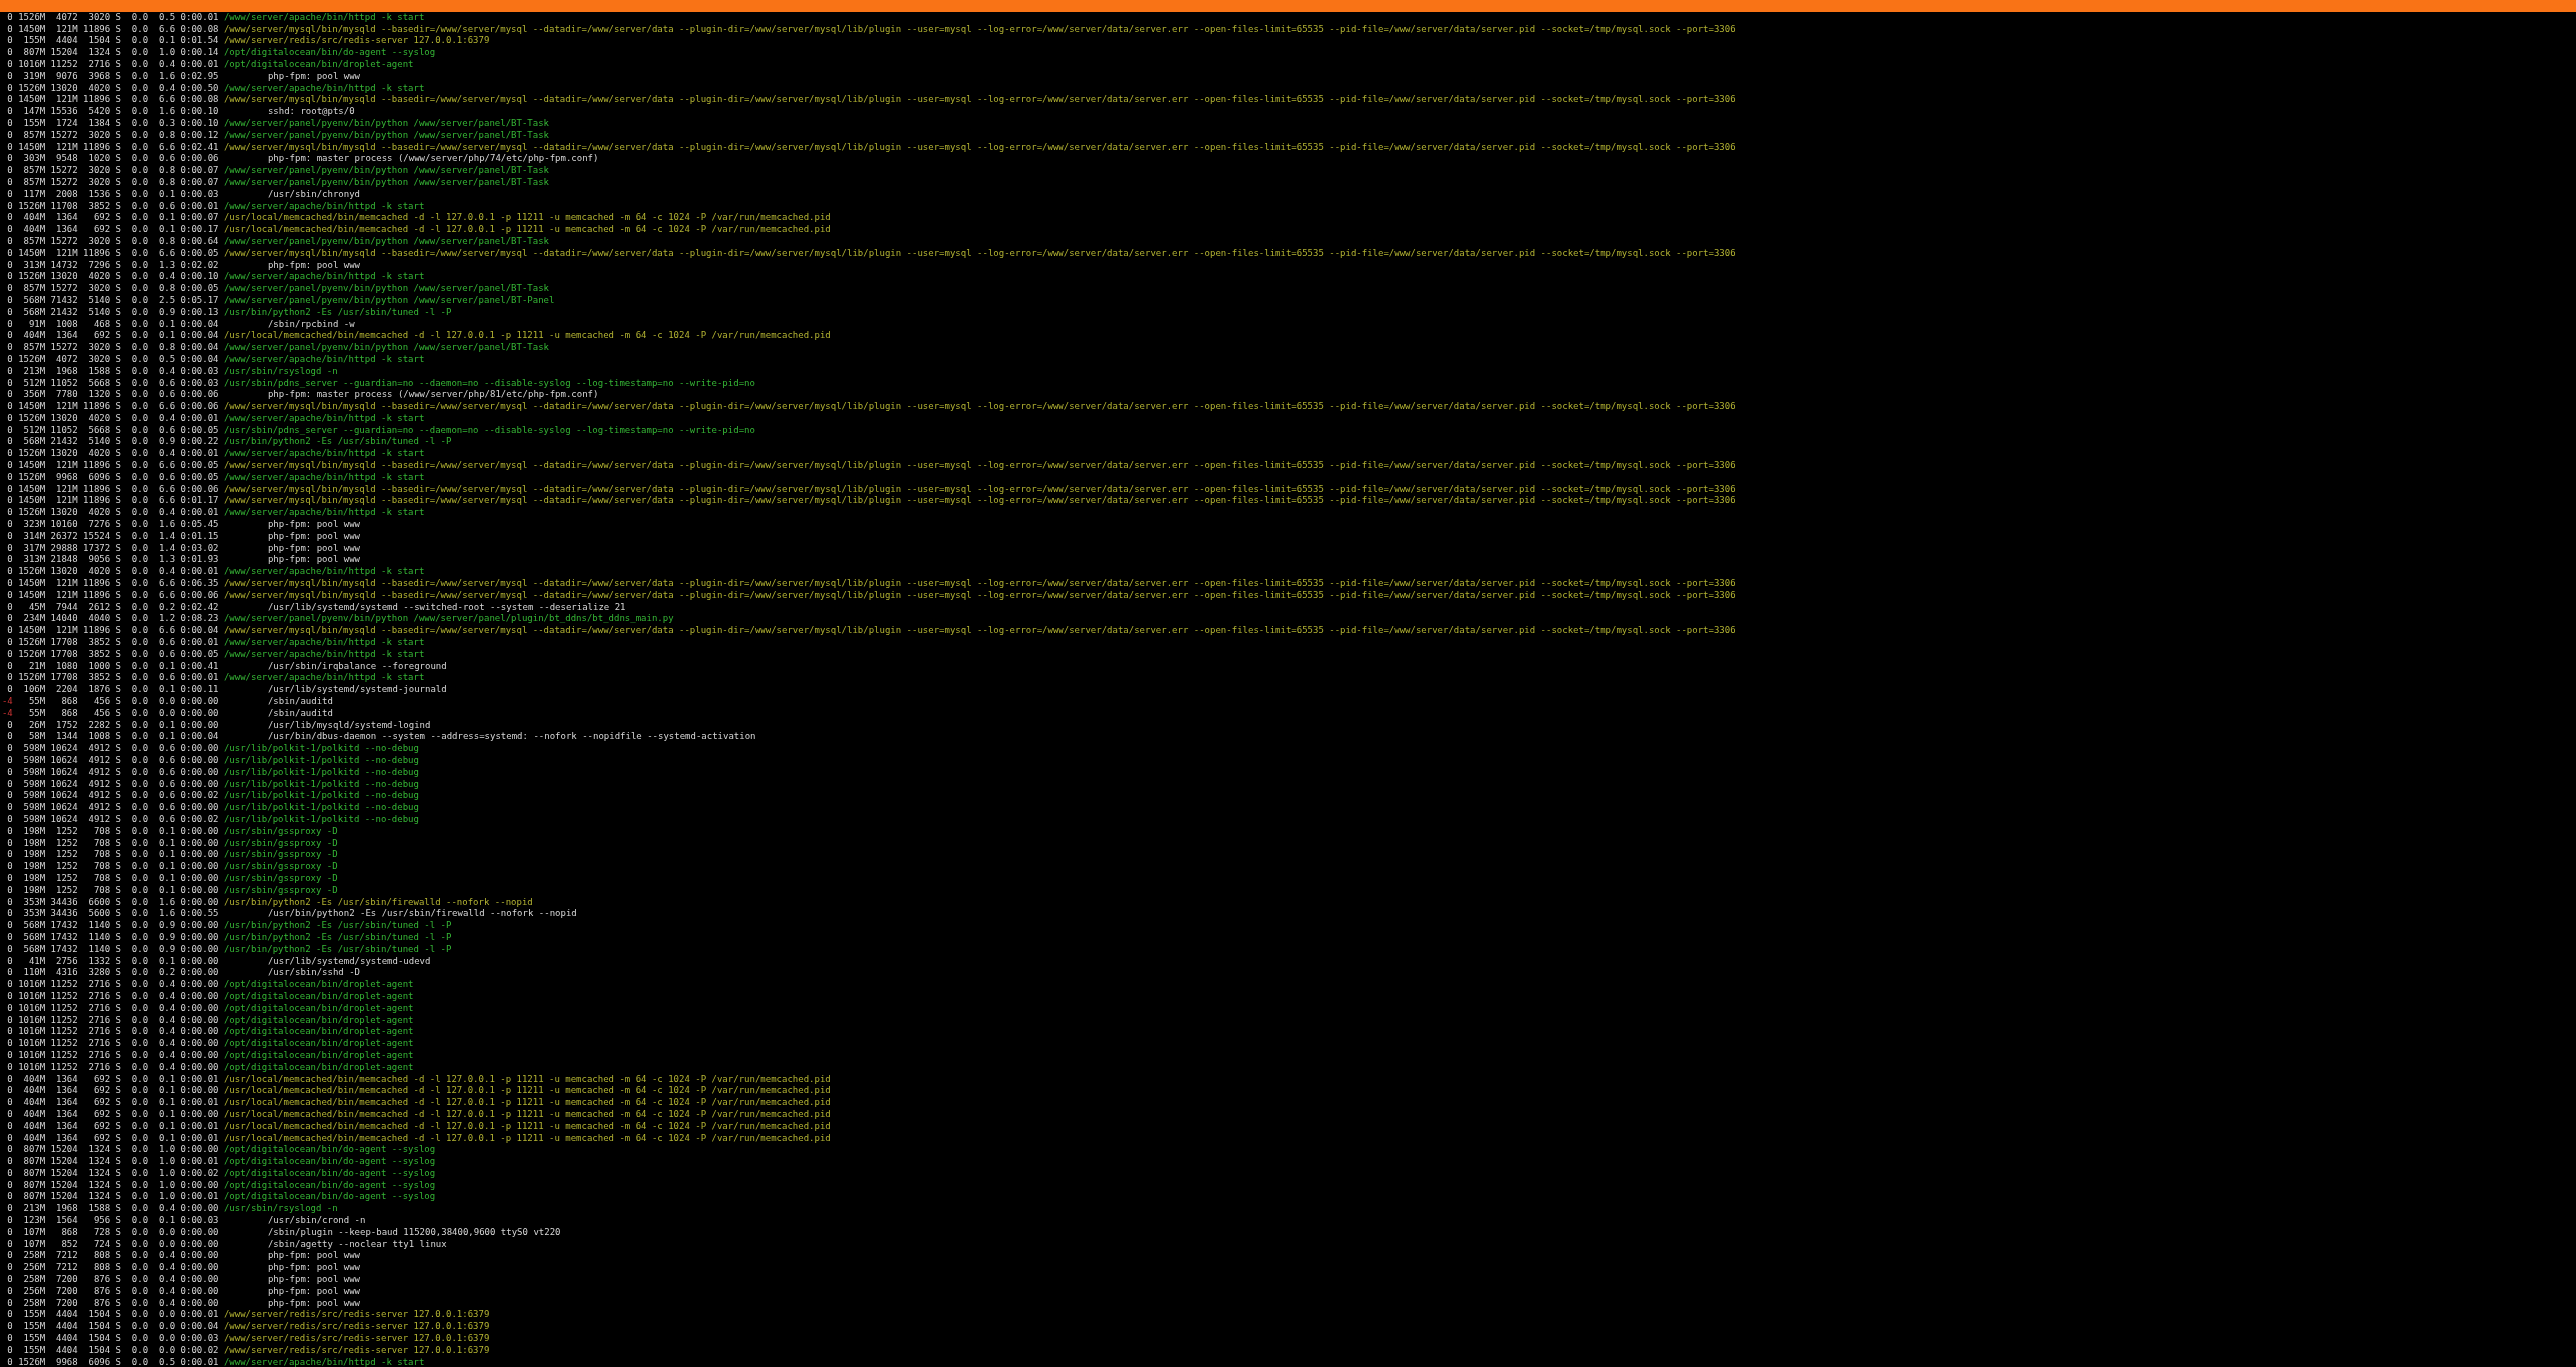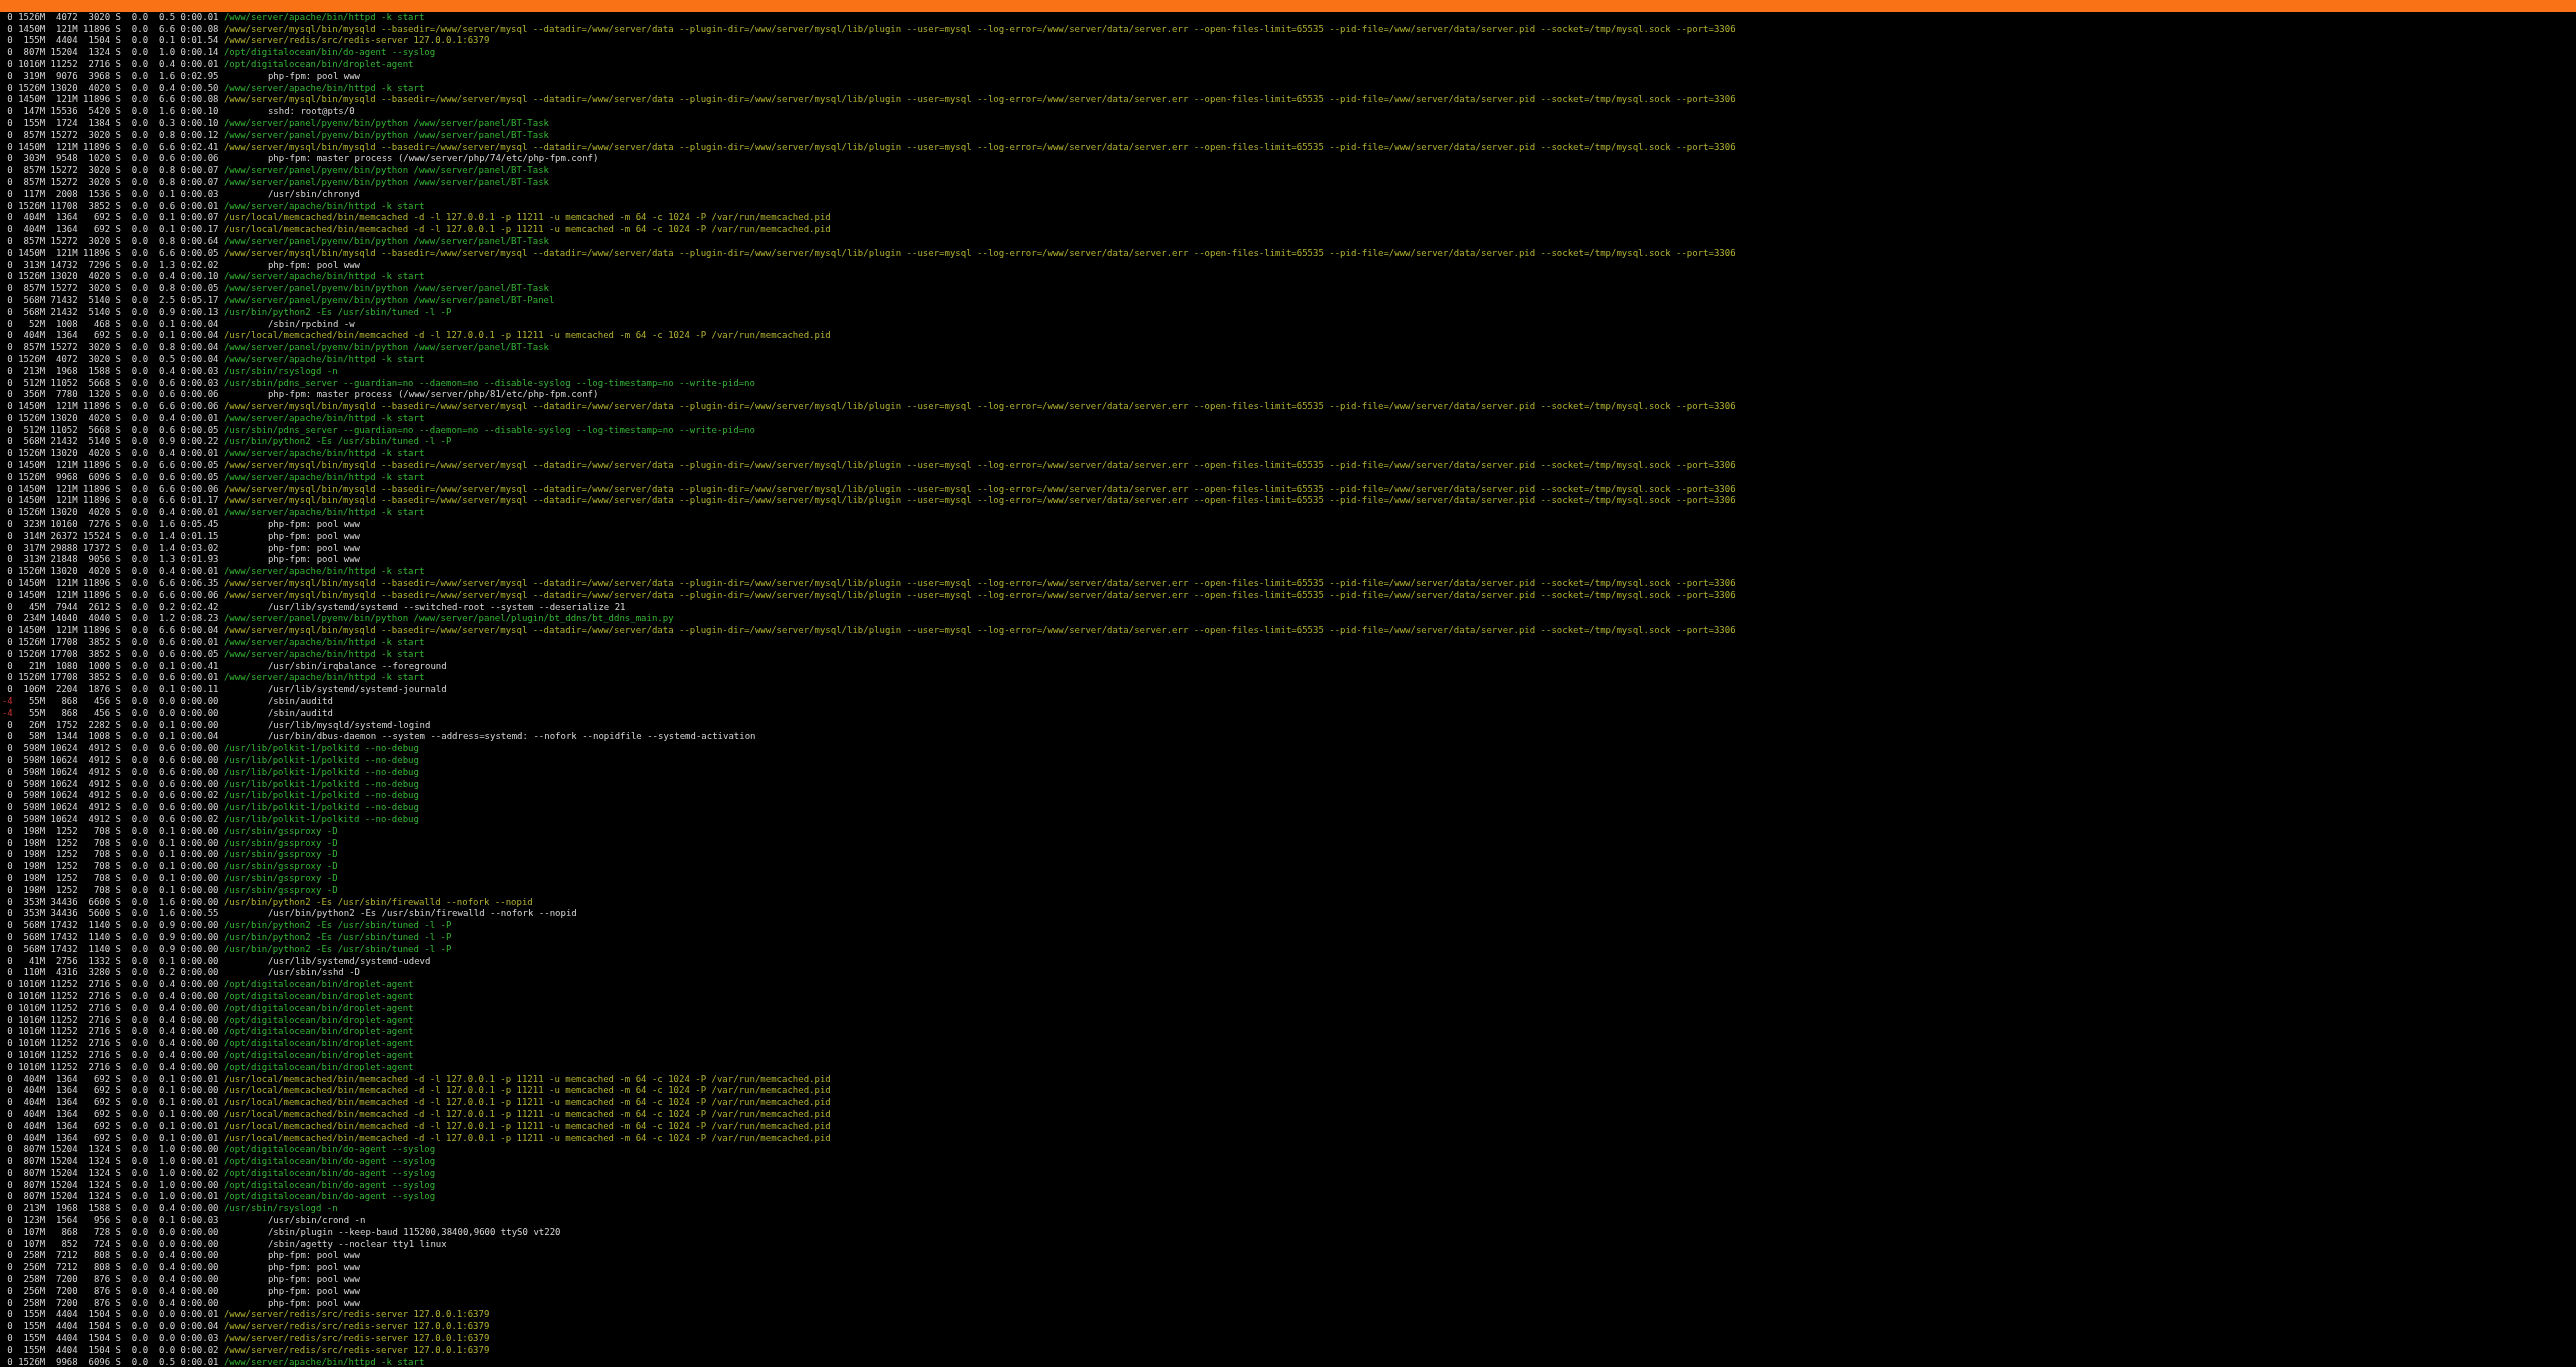--- a/index.html
+++ b/index.html
@@ -56,21 +56,21 @@
       <div class="row"><span class="c ni n">0</span><span class="c virt n">1526M</span><span class="c res n">11708</span><span class="c shr n">3852</span><span class="c s n">S</span><span class="c cpu n">0.0</span><span class="c mem n">0.6</span><span class="c time n">0:00.01</span><span class="c cmd g">/www/server/apache/bin/httpd -k start</span></div>
       <div class="row"><span class="c ni n">0</span><span class="c virt n">404M</span><span class="c res n">1364</span><span class="c shr n">692</span><span class="c s n">S</span><span class="c cpu n">0.0</span><span class="c mem n">0.1</span><span class="c time n">0:00.07</span><span class="c cmd y">/usr/local/memcached/bin/memcached -d -l 127.0.0.1 -p 11211 -u memcached -m 64 -c 1024 -P /var/run/memcached.pid</span></div>
       <div class="row"><span class="c ni n">0</span><span class="c virt n">404M</span><span class="c res n">1364</span><span class="c shr n">692</span><span class="c s n">S</span><span class="c cpu n">0.0</span><span class="c mem n">0.1</span><span class="c time n">0:00.17</span><span class="c cmd y">/usr/local/memcached/bin/memcached -d -l 127.0.0.1 -p 11211 -u memcached -m 64 -c 1024 -P /var/run/memcached.pid</span></div>
       <div class="row"><span class="c ni n">0</span><span class="c virt n">857M</span><span class="c res n">15272</span><span class="c shr n">3020</span><span class="c s n">S</span><span class="c cpu n">0.0</span><span class="c mem n">0.8</span><span class="c time n">0:00.64</span><span class="c cmd g">/www/server/panel/pyenv/bin/python /www/server/panel/BT-Task</span></div>
       <div class="row"><span class="c ni n">0</span><span class="c virt n">1450M</span><span class="c res n">121M</span><span class="c shr n">11896</span><span class="c s n">S</span><span class="c cpu n">0.0</span><span class="c mem n">6.6</span><span class="c time n">0:00.05</span><span class="c cmd y">/www/server/mysql/bin/mysqld --basedir=/www/server/mysql --datadir=/www/server/data --plugin-dir=/www/server/mysql/lib/plugin --user=mysql --log-error=/www/server/data/server.err --open-files-limit=65535 --pid-file=/www/server/data/server.pid --socket=/tmp/mysql.sock --port=3306</span></div>
       <div class="row"><span class="c ni n">0</span><span class="c virt n">313M</span><span class="c res n">14732</span><span class="c shr n">7296</span><span class="c s n">S</span><span class="c cpu n">0.0</span><span class="c mem n">1.3</span><span class="c time n">0:02.02</span><span class="c cmd w">php-fpm: pool www</span></div>
       <div class="row"><span class="c ni n">0</span><span class="c virt n">1526M</span><span class="c res n">13020</span><span class="c shr n">4020</span><span class="c s n">S</span><span class="c cpu n">0.0</span><span class="c mem n">0.4</span><span class="c time n">0:00.10</span><span class="c cmd g">/www/server/apache/bin/httpd -k start</span></div>
       <div class="row"><span class="c ni n">0</span><span class="c virt n">857M</span><span class="c res n">15272</span><span class="c shr n">3020</span><span class="c s n">S</span><span class="c cpu n">0.0</span><span class="c mem n">0.8</span><span class="c time n">0:00.05</span><span class="c cmd g">/www/server/panel/pyenv/bin/python /www/server/panel/BT-Task</span></div>
       <div class="row"><span class="c ni n">0</span><span class="c virt n">568M</span><span class="c res n">71432</span><span class="c shr n">5140</span><span class="c s n">S</span><span class="c cpu n">0.0</span><span class="c mem n">2.5</span><span class="c time n">0:05.17</span><span class="c cmd g">/www/server/panel/pyenv/bin/python /www/server/panel/BT-Panel</span></div>
       <div class="row"><span class="c ni n">0</span><span class="c virt n">568M</span><span class="c res n">21432</span><span class="c shr n">5140</span><span class="c s n">S</span><span class="c cpu n">0.0</span><span class="c mem n">0.9</span><span class="c time n">0:00.13</span><span class="c cmd g">/usr/bin/python2 -Es /usr/sbin/tuned -l -P</span></div>
-      <div class="row"><span class="c ni n">0</span><span class="c virt n">52M</span><span class="c res n">1008</span><span class="c shr n">468</span><span class="c s n">S</span><span class="c cpu n">0.0</span><span class="c mem n">0.1</span><span class="c time n">0:00.04</span><span class="c cmd w">/sbin/rpcbind -w</span></div>
+      <div class="row"><span class="c ni n">0</span><span class="c virt n">91M</span><span class="c res n">1008</span><span class="c shr n">468</span><span class="c s n">S</span><span class="c cpu n">0.0</span><span class="c mem n">0.1</span><span class="c time n">0:00.04</span><span class="c cmd w">/sbin/rpcbind -w</span></div>
       <div class="row"><span class="c ni n">0</span><span class="c virt n">404M</span><span class="c res n">1364</span><span class="c shr n">692</span><span class="c s n">S</span><span class="c cpu n">0.0</span><span class="c mem n">0.1</span><span class="c time n">0:00.04</span><span class="c cmd y">/usr/local/memcached/bin/memcached -d -l 127.0.0.1 -p 11211 -u memcached -m 64 -c 1024 -P /var/run/memcached.pid</span></div>
       <div class="row"><span class="c ni n">0</span><span class="c virt n">857M</span><span class="c res n">15272</span><span class="c shr n">3020</span><span class="c s n">S</span><span class="c cpu n">0.0</span><span class="c mem n">0.8</span><span class="c time n">0:00.04</span><span class="c cmd g">/www/server/panel/pyenv/bin/python /www/server/panel/BT-Task</span></div>
       <div class="row"><span class="c ni n">0</span><span class="c virt n">1526M</span><span class="c res n">4072</span><span class="c shr n">3020</span><span class="c s n">S</span><span class="c cpu n">0.0</span><span class="c mem n">0.5</span><span class="c time n">0:00.04</span><span class="c cmd g">/www/server/apache/bin/httpd -k start</span></div>
       <div class="row"><span class="c ni n">0</span><span class="c virt n">213M</span><span class="c res n">1968</span><span class="c shr n">1588</span><span class="c s n">S</span><span class="c cpu n">0.0</span><span class="c mem n">0.4</span><span class="c time n">0:00.03</span><span class="c cmd g">/usr/sbin/rsyslogd -n</span></div>
       <div class="row"><span class="c ni n">0</span><span class="c virt n">512M</span><span class="c res n">11052</span><span class="c shr n">5668</span><span class="c s n">S</span><span class="c cpu n">0.0</span><span class="c mem n">0.6</span><span class="c time n">0:00.03</span><span class="c cmd g">/usr/sbin/pdns_server --guardian=no --daemon=no --disable-syslog --log-timestamp=no --write-pid=no</span></div>
       <div class="row"><span class="c ni n">0</span><span class="c virt n">356M</span><span class="c res n">7780</span><span class="c shr n">1320</span><span class="c s n">S</span><span class="c cpu n">0.0</span><span class="c mem n">0.6</span><span class="c time n">0:00.06</span><span class="c cmd w">php-fpm: master process (/www/server/php/81/etc/php-fpm.conf)</span></div>
       <div class="row"><span class="c ni n">0</span><span class="c virt n">1450M</span><span class="c res n">121M</span><span class="c shr n">11896</span><span class="c s n">S</span><span class="c cpu n">0.0</span><span class="c mem n">6.6</span><span class="c time n">0:00.06</span><span class="c cmd y">/www/server/mysql/bin/mysqld --basedir=/www/server/mysql --datadir=/www/server/data --plugin-dir=/www/server/mysql/lib/plugin --user=mysql --log-error=/www/server/data/server.err --open-files-limit=65535 --pid-file=/www/server/data/server.pid --socket=/tmp/mysql.sock --port=3306</span></div>
       <div class="row"><span class="c ni n">0</span><span class="c virt n">1526M</span><span class="c res n">13020</span><span class="c shr n">4020</span><span class="c s n">S</span><span class="c cpu n">0.0</span><span class="c mem n">0.4</span><span class="c time n">0:00.01</span><span class="c cmd g">/www/server/apache/bin/httpd -k start</span></div>
       <div class="row"><span class="c ni n">0</span><span class="c virt n">512M</span><span class="c res n">11052</span><span class="c shr n">5668</span><span class="c s n">S</span><span class="c cpu n">0.0</span><span class="c mem n">0.6</span><span class="c time n">0:00.05</span><span class="c cmd g">/usr/sbin/pdns_server --guardian=no --daemon=no --disable-syslog --log-timestamp=no --write-pid=no</span></div>
       <div class="row"><span class="c ni n">0</span><span class="c virt n">568M</span><span class="c res n">21432</span><span class="c shr n">5140</span><span class="c s n">S</span><span class="c cpu n">0.0</span><span class="c mem n">0.9</span><span class="c time n">0:00.22</span><span class="c cmd g">/usr/bin/python2 -Es /usr/sbin/tuned -l -P</span></div>

